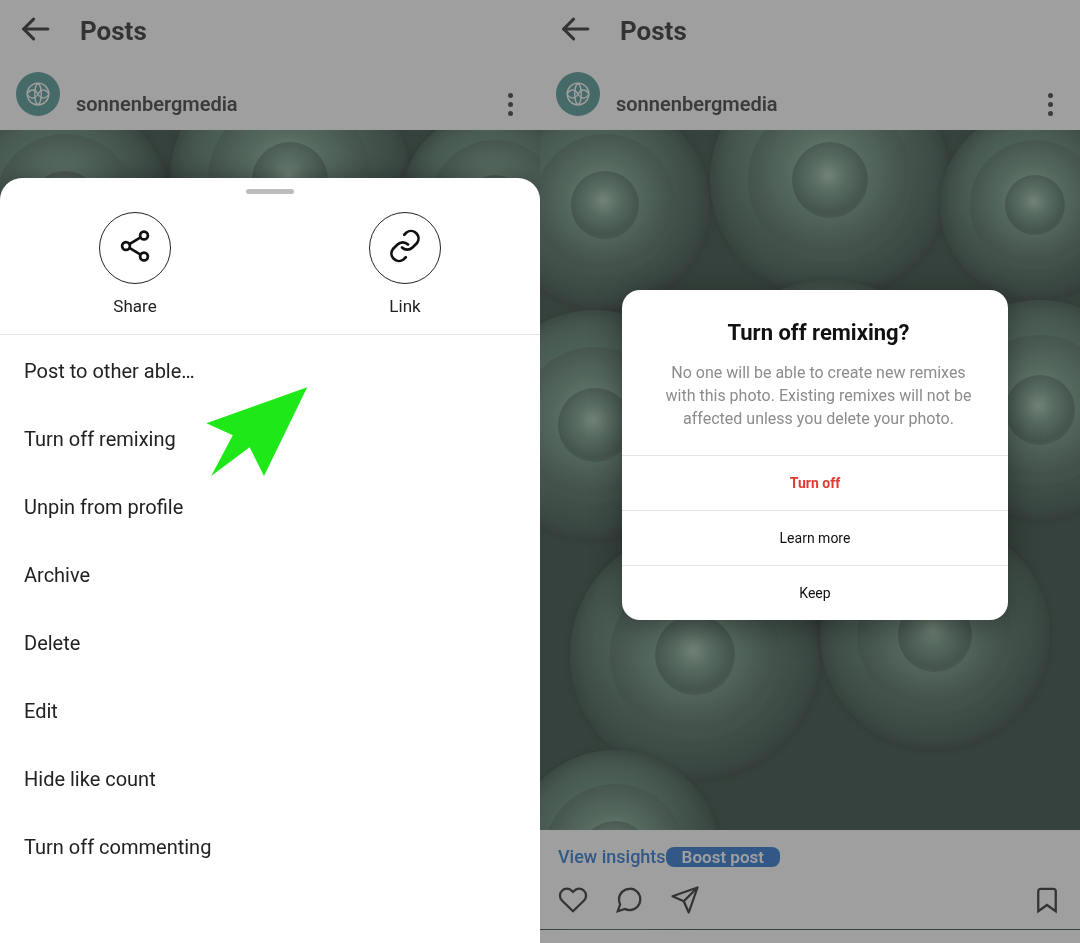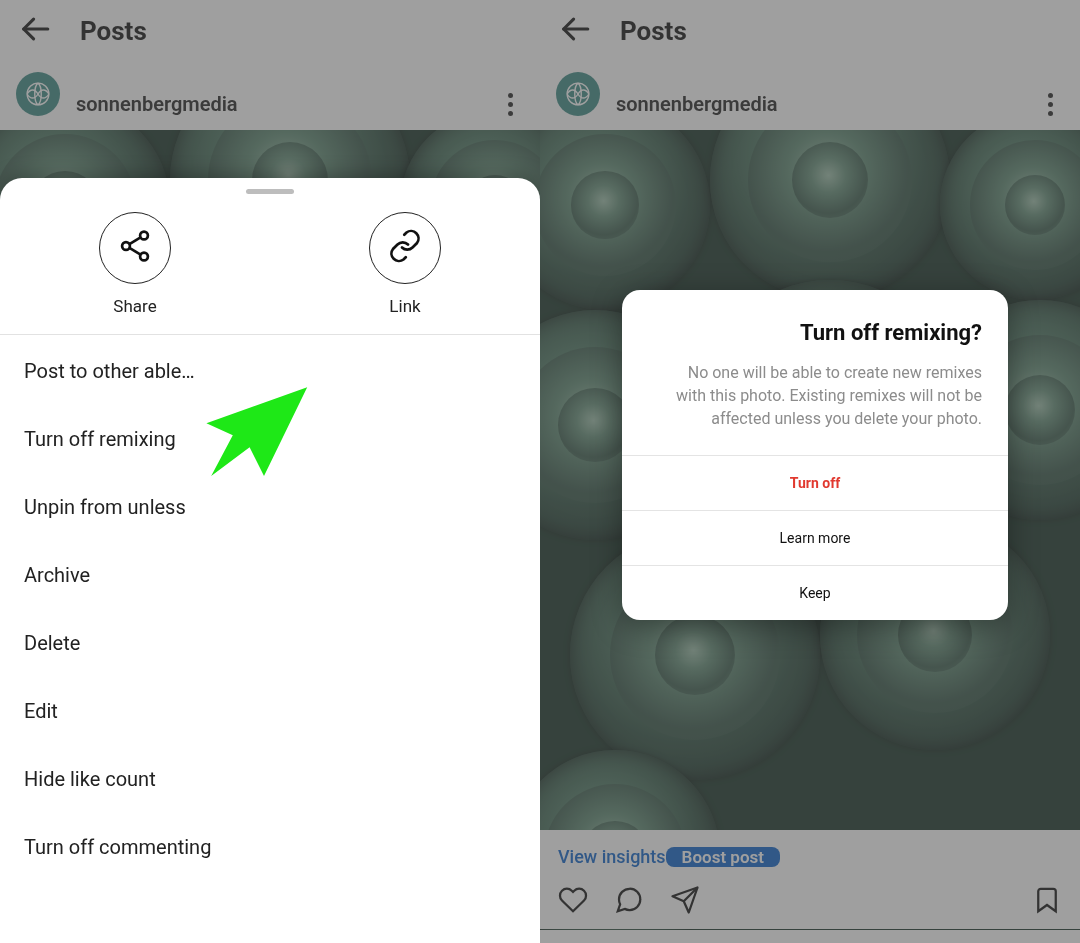--- a/index.html
+++ b/index.html
@@ -180,21 +180,21 @@
     left: 82px;
     width: 386px;
     top: 290px;
     background:#fff;
     border-radius: 18px;
     box-shadow: 0 6px 30px rgba(0,0,0,0.35);
     overflow:hidden;
   }
   .modal .mhead {
     padding: 30px 26px 24px 26px;
-    text-align:right;
+    text-align:center;
     margin-left:7px;
   }
   .modal .mtitle {
     font-size: 22px;
     font-weight: 700;
     color:#111;
     margin-bottom: 16px;
   }
   .modal .mbody {
     font-size: 16px;
@@ -287,21 +287,21 @@
                 </svg>
             </span>
           </div>
           <span class="iconlabel">Link</span>
         </div>
       </div>
       <div class="sheet-divider"></div>
       <div class="menu">
         <div class="menuitem">Post to other able…</div>
         <div class="menuitem">Turn off remixing</div>
-        <div class="menuitem">Unpin from unless</div>
+        <div class="menuitem">Unpin from profile</div>
         <div class="menuitem">Archive</div>
         <div class="menuitem">Delete</div>
         <div class="menuitem">Edit</div>
         <div class="menuitem">Hide like count</div>
         <div class="menuitem">Turn off commenting</div>
       </div>
     </div>
 
     <div class="arrow">
       <svg viewBox="0 0 100 100">

